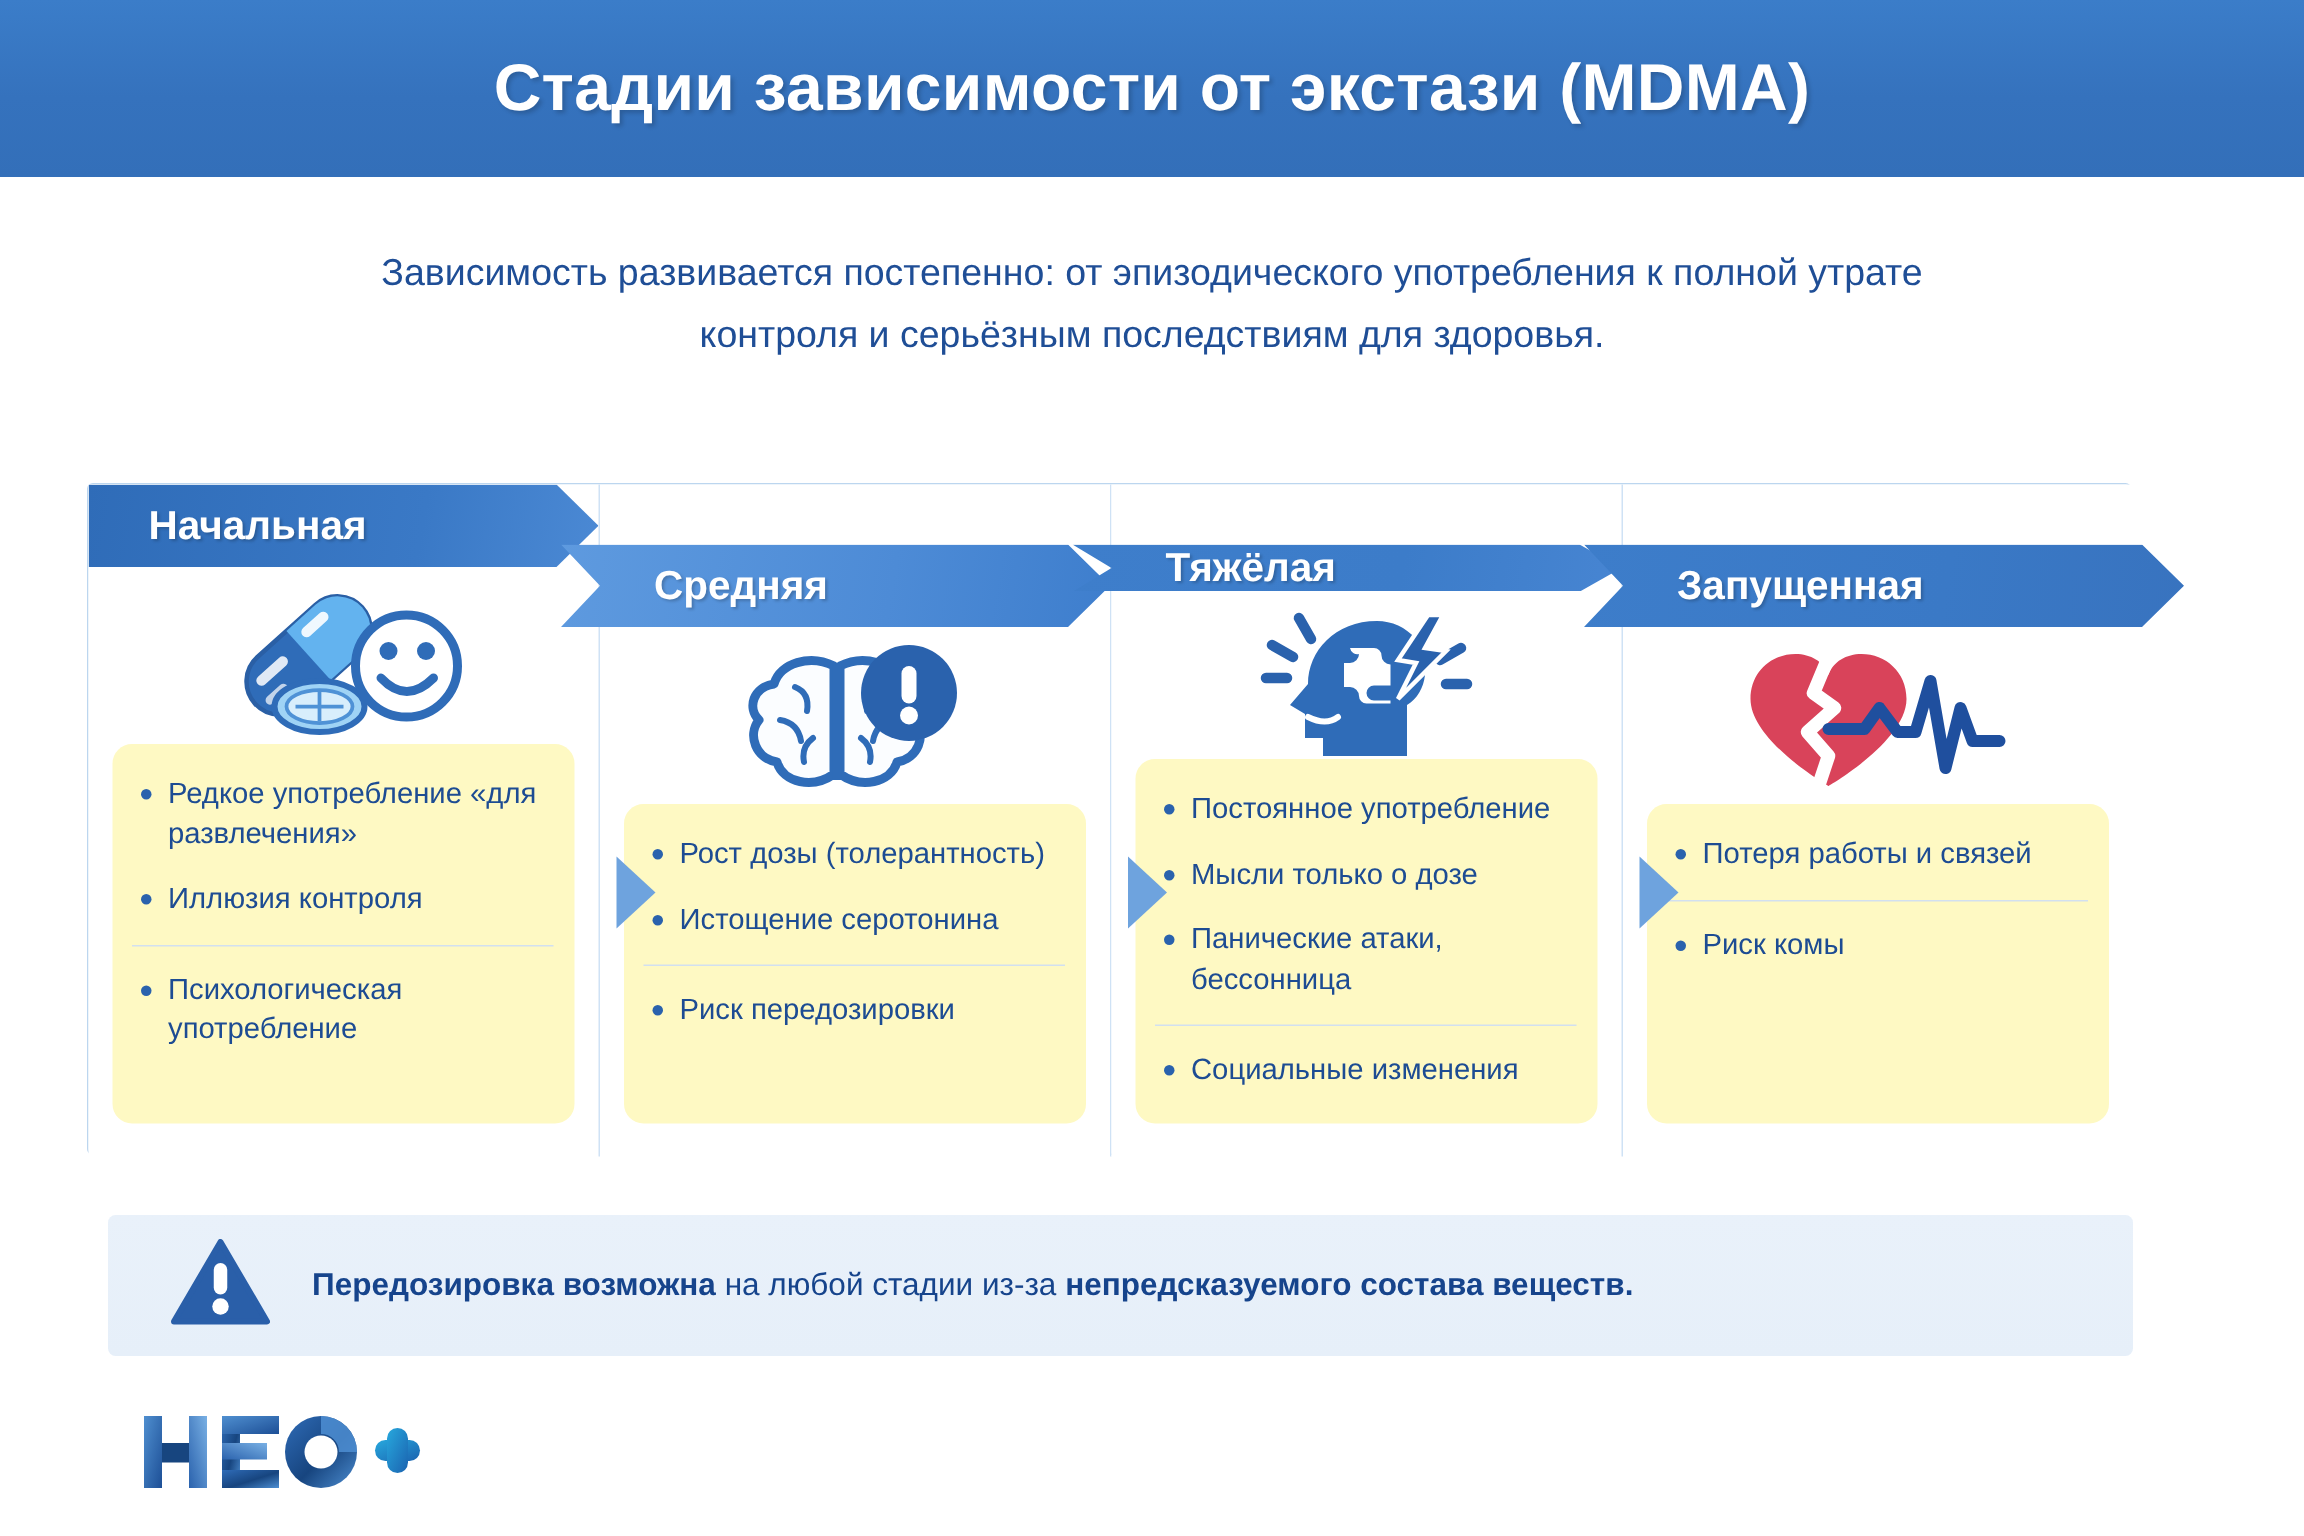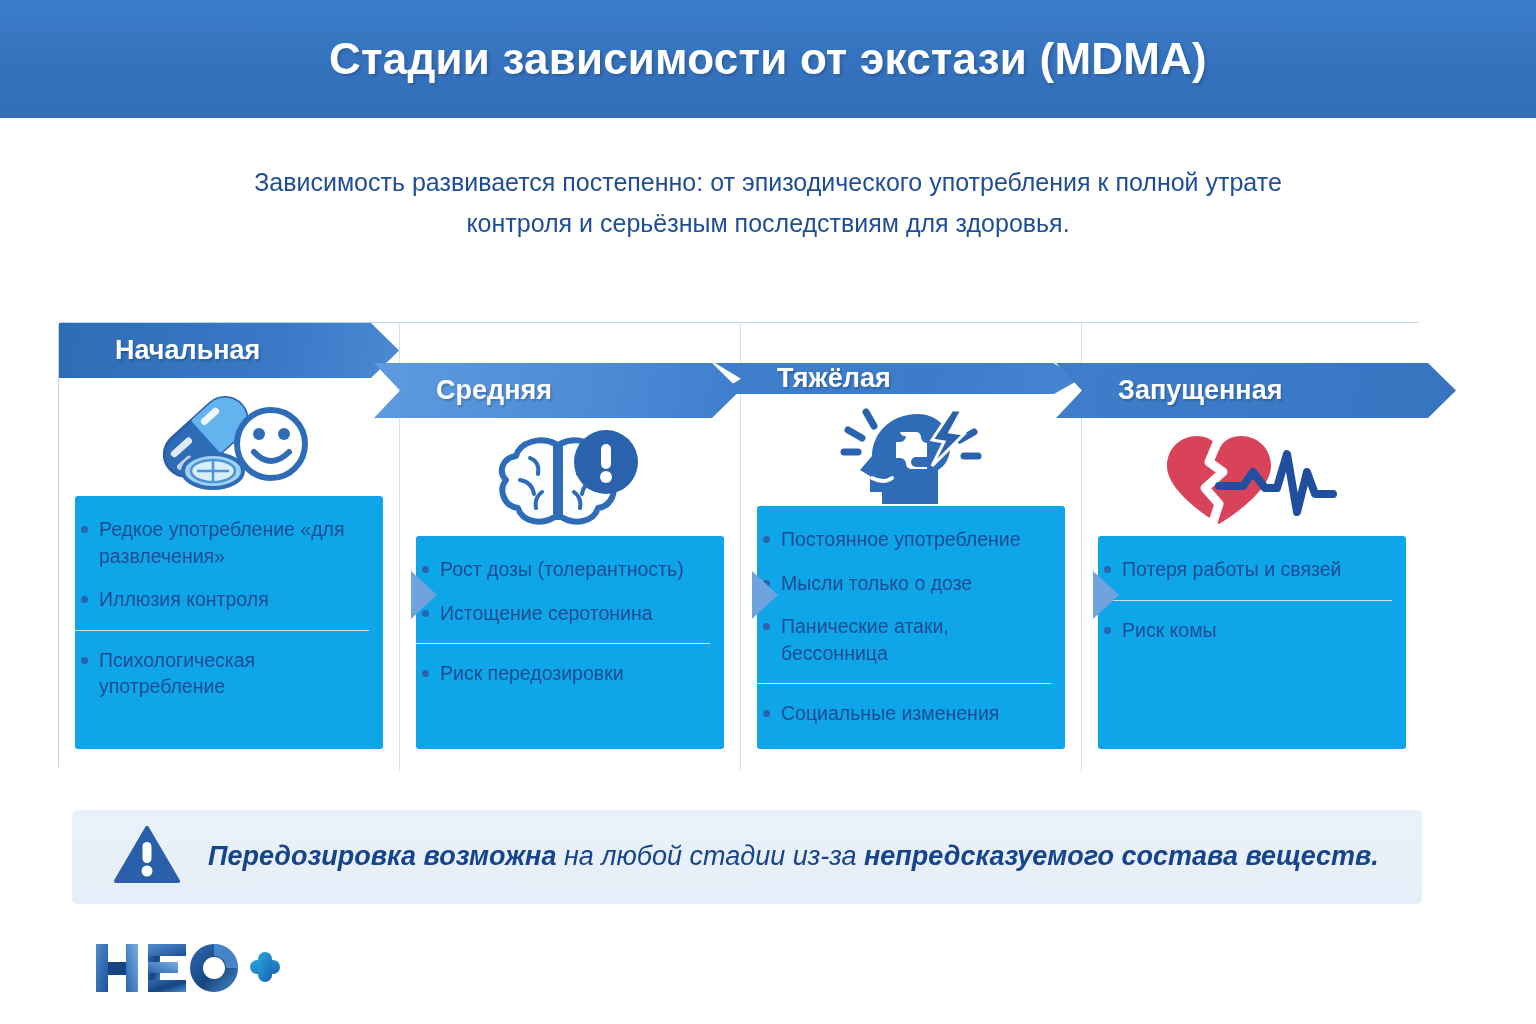--- a/index.html
+++ b/index.html
@@ -73,21 +73,21 @@
     flex-direction: column;
   }
   .stage-card:last-child { border-right: none; }
 
   
   .stage-head {
     position: relative;
     height: 55px;
     display: flex;
     align-items: center;
-    padding-left: 56px;
+    padding-left: 40px;
     clip-path: polygon(0 0, calc(100% - 28px) 0, 100% 50%, calc(100% - 28px) 100%, 0 100%, 0 100%);
     overflow: hidden;
   }
   .stage-card:not(:first-child) .stage-head {
     clip-path: polygon(0 0, calc(100% - 28px) 0, 100% 50%, calc(100% - 28px) 100%, 0 100%, 26px 50%);
     padding-left: 62px;
     margin-left: -26px;
     width: calc(100% + 26px);
     margin-top: 40px;
   }
@@ -113,23 +113,23 @@
     height: 118px;
     display: flex;
     align-items: center;
     justify-content: center;
     padding-top: 6px;
   }
 
   
   .bullets-panel {
     margin: 0 16px 22px 16px;
-    background: #0ea5e9;
-    border-radius: 3px;
-    padding: 20px 14px 22px 0;
+    background: #fef9c3;
+    border-radius: 13px;
+    padding: 20px 14px 22px 13px;
     flex: 1;
   }
   ul.bullets { list-style: none; }
   ul.bullets li {
     position: relative;
     padding-left: 24px;
     color: #1d4c93;
     font-size: 19.5px;
     line-height: 1.36;
     margin-bottom: 17px;
@@ -175,23 +175,22 @@
     height: 94px;
     background: linear-gradient(180deg, #e9f1fa 0%, #e6eff9 100%);
     border-radius: 5px;
     display: flex;
     align-items: center;
     padding-left: 42px;
   }
   .warn-icon { flex: 0 0 auto; margin-right: 28px; }
   .warn-text {
     color: #16448c;
-    font-size: 27px;
+    font-size: 21px;
     line-height: 1.3;
-    font-style: italic;
   }
   .warn-text b { font-weight: bold; }
 
   
   .logo {
     position: absolute;
     left: 92px;
     top: 938px;
   }
 </style>

